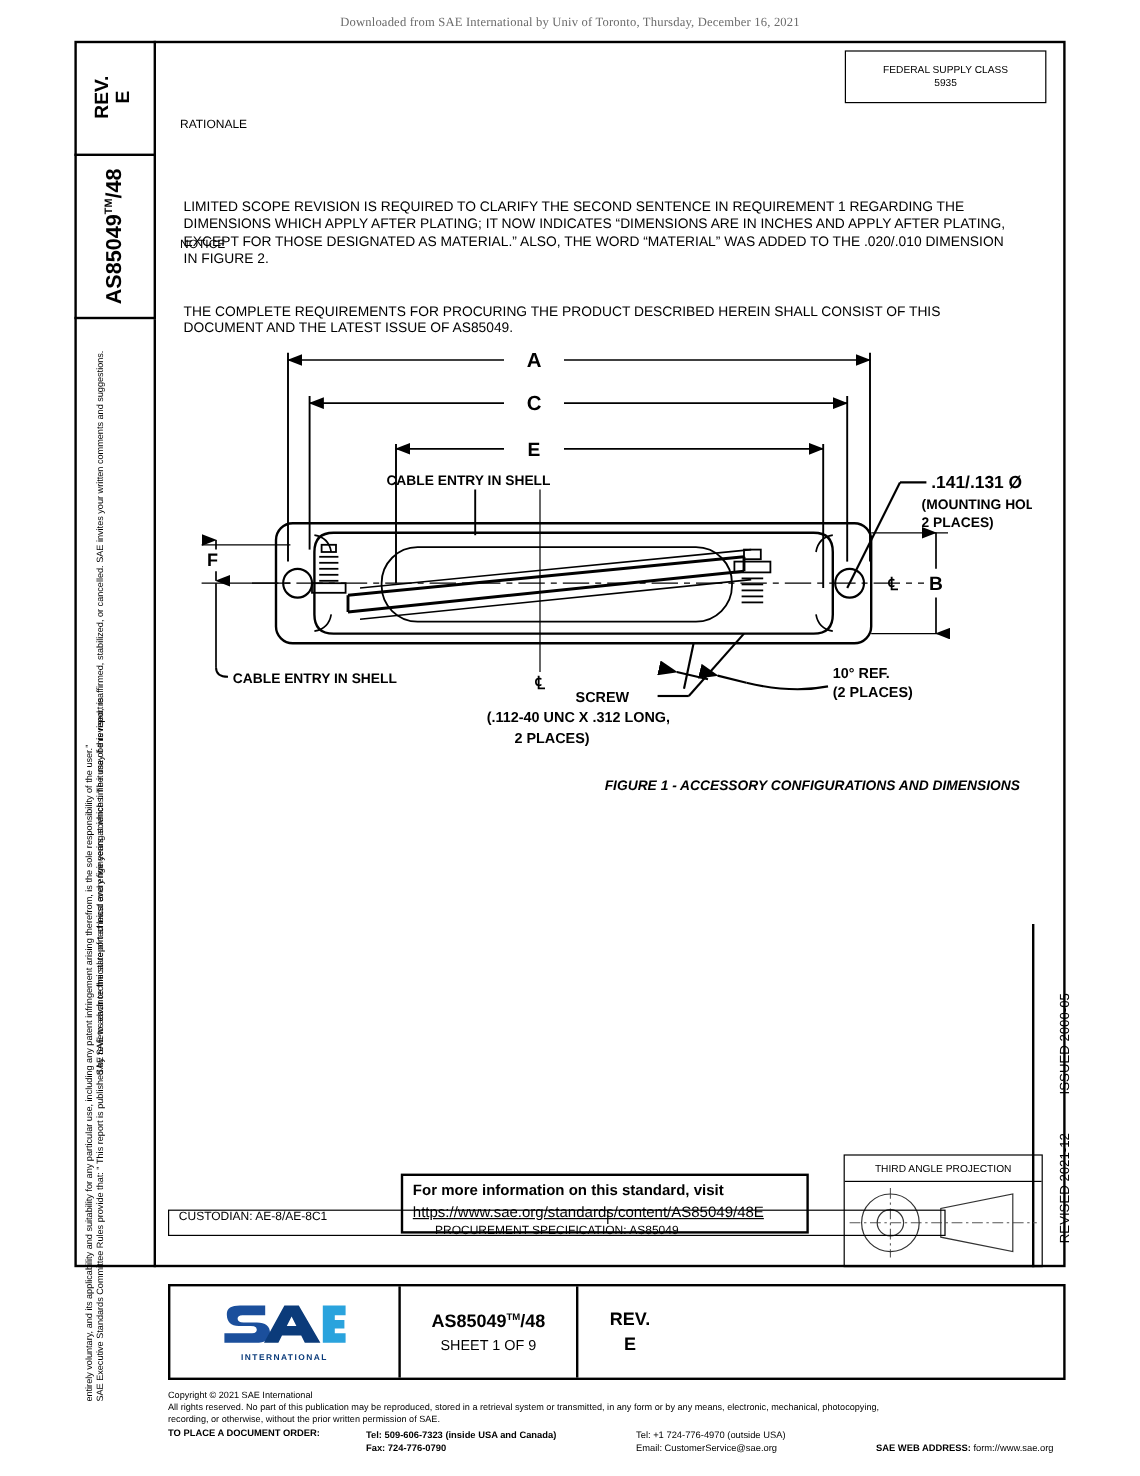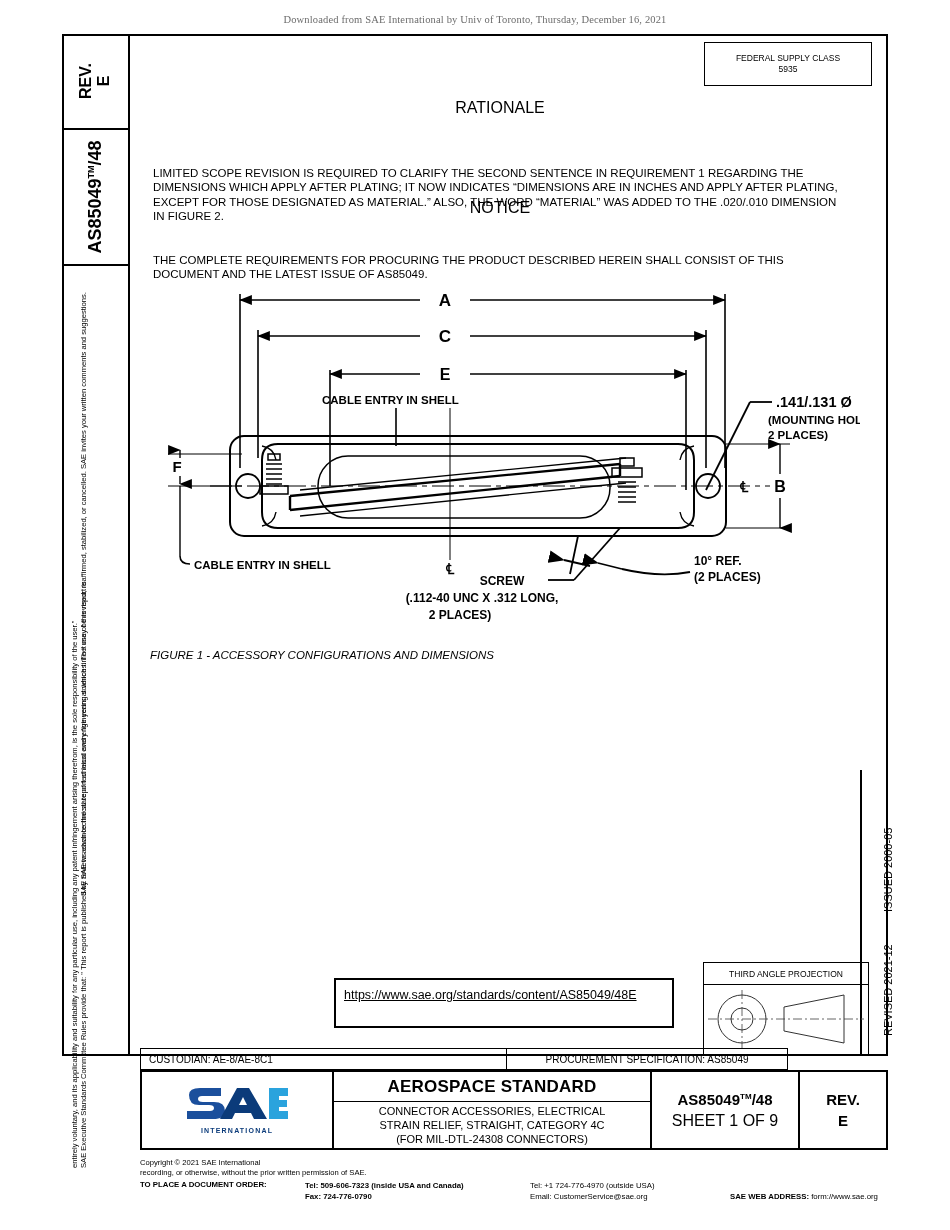--- a/index.html
+++ b/index.html
@@ -91,35 +91,35 @@
   }
   .issued-strip .vt{
     position:absolute; transform-origin:0 0;
     transform:rotate(-90deg); white-space:nowrap;
     font-size:11px; left:20px;
   }
   .issued-strip .vt.a{ top:266px; }
   .issued-strip .vt.b{ top:142px; }
 
   
-  .hdr-center{ text-align:center; font-size:16px; }
+  .hdr-center{ font-size:10px; }
   .para{ font-size:11.5px; line-height:1.26;margin-top:39px; }
   #rationale-title{ position:absolute; left:150px; top:99px; width:700px; }
   #rationale-body { position:absolute; left:153px; top:127px; width:690px; }
   #notice-title   { position:absolute; left:150px; top:199px; width:700px; }
   #notice-body    { position:absolute; left:153px; top:214px; width:690px; }
 
   
   .drawing{ position:absolute; left:150px; top:278px; width:710px; height:360px; }
   .drawing svg{ display:block; }
 
   .fig-caption{
     position:absolute; left:150px; top:649px; width:700px;
-    text-align:left; font-size:11.5px;
-    font-weight:normal; font-style:italic;
+    text-align:right; font-size:11.5px;
+    font-weight:bold; font-style:italic;
   }
 
   
   .info-box{
     position:absolute; left:334px; top:978px;
     width:340px; height:50px;
     border:2px solid #000;
     padding:5px 0 0 8px;
   }
   .info-box .l1{ font-size:12.5px; font-weight:bold; line-height:1.25; }
@@ -133,24 +133,25 @@
   }
   .tap-title{
     height:22px; border-bottom:1px solid #000;
     display:flex; align-items:center; justify-content:center;
     font-size:8.5px;
   }
   .tap-body{ height:70px; }
 
   
   .cust-row{
-    position:absolute; left:140px; top:1048px;
+    position:absolute; left:140px; top:1008px;
     width:648px; height:22px;
     border:1px solid #000;
     display:flex;
+    flex-direction:column;
   }
   .cust-l{ width:366px; border-right:1px solid #000; display:flex; align-items:center; padding-left:8px; font-size:10px;}
   .cust-r{ flex:1; display:flex; align-items:center; justify-content:center; font-size:10px;}
 
   
   .title-block{
     position:absolute; left:140px; top:1070px;
     width:748px; height:80px;
     border:2px solid #000;
     display:flex;
@@ -170,21 +171,21 @@
     align-items:center; justify-content:center;
     font-size:11px; line-height:1.3; text-align:center;
   }
   .tb-pn{
     width:148px; border-right:2px solid #000;
     display:flex; flex-direction:column;
     align-items:center; justify-content:center;
   }
   .tb-pn .pn{ font-size:15px; font-weight:bold; }
   .tb-pn .pn sup{ font-size:8px; vertical-align:super; }
-  .tb-pn .sh{ font-size:16px; margin-top:4px; }
+  .tb-pn .sh{ font-size:12px; margin-top:4px; }
   .tb-rev{
     width:86px; display:flex; flex-direction:column;
     align-items:center; justify-content:center;
     font-size:15px; font-weight:bold; line-height:1.4;
   }
 
   
   .sae-logo{ text-align:center; }
   .sae-logo .intl{
     font-size:7px; font-weight:bold; color:#0b3b7a;
@@ -407,20 +408,21 @@
   <g font-family="Liberation Sans, sans-serif" font-weight="bold" fill="#000">
     <text x="544" y="287" font-size="12">10° REF.</text>
     <text x="544" y="303" font-size="12">(2 PLACES)</text>
   </g>
 </svg>
 </div>
 
 <div class="fig-caption">FIGURE 1 - ACCESSORY CONFIGURATIONS AND DIMENSIONS</div>
 
 <div class="info-box">
+  <div class="l1">For more information on this standard, visit</div>
   <a class="l2" href="#">https://www.sae.org/standards/content/AS85049/48E</a>
 </div>
 
 <div class="tap">
   <div class="tap-title">THIRD ANGLE PROJECTION</div>
   <div class="tap-body">
     <svg width="164" height="68" viewBox="0 0 164 68" xmlns="http://www.w3.org/2000/svg">
       <g stroke="#555" fill="none" stroke-width="0.9" stroke-dasharray="9,3,2,3">
         <line x1="4" y1="34" x2="160" y2="34"></line>
         <line x1="38" y1="5" x2="38" y2="63"></line>
@@ -443,42 +445,35 @@
   <div class="tb-logo">
     <div class="sae-logo">
       <svg width="104" height="36" viewBox="0 0 104 36" xmlns="http://www.w3.org/2000/svg">
         <path d="M4 9 Q4 2 15 2 L36 2 L36 10 L17 10 Q13 10 13 13 Q13 16 18 16 L29 16 Q40 16 40 25 Q40 33 28 33 L2 33 L2 25 L25 25 Q29 25 29 22 Q29 19 24 19 L14 19 Q4 19 4 9 Z" fill="#1b4f9c"></path>
         <path d="M52 2 L64 2 L82 33 L69 33 L66 27 L50 27 L47 33 L35 33 Z M54 19 L62 19 L58 11 Z" fill="#0b3b7a"></path>
         <path d="M84 2 L103 2 L103 10 L94 10 L94 14 L102 14 L102 21 L94 21 L94 25 L103 25 L103 33 L84 33 Z" fill="#2aa3dd"></path>
       </svg>
       <div class="intl">INTERNATIONAL</div>
     </div>
   </div>
-  <div class="tb-mid">
-    <div class="tb-mid-top">AEROSPACE STANDARD</div>
-    <div class="tb-mid-bot">
-      <div>CONNECTOR ACCESSORIES, ELECTRICAL</div>
-      <div>STRAIN RELIEF, STRAIGHT, CATEGORY 4C</div>
-      <div>(FOR MIL-DTL-24308 CONNECTORS)</div>
-    </div>
-  </div>
   <div class="tb-pn">
     <div class="pn">
       <span>AS85049</span><sup>TM</sup><span>/48</span>
     </div>
     <div class="sh">SHEET 1 OF 9</div>
   </div>
   <div class="tb-rev">
     <div>REV.</div>
     <div>E</div>
   </div>
 </div>
 
 <div class="copyright">
   <div>Copyright © 2021 SAE International</div>
+  <div>All rights reserved. No part of this publication may be reproduced, stored in a retrieval system or transmitted, in any form or by any means, electronic, mechanical, photocopying,</div>
   <div>recording, or otherwise, without the prior written permission of SAE.</div>
   <div class="order-row">
     <div class="c1">TO PLACE A DOCUMENT ORDER:</div>
     <div class="c2">
       <div>Tel: 509-606-7323 (inside USA and Canada)</div>
       <div>Fax: 724-776-0790</div>
     </div>
     <div class="c3">
       <div>Tel: +1 724-776-4970 (outside USA)</div>
       <div>Email: CustomerService@sae.org</div>

